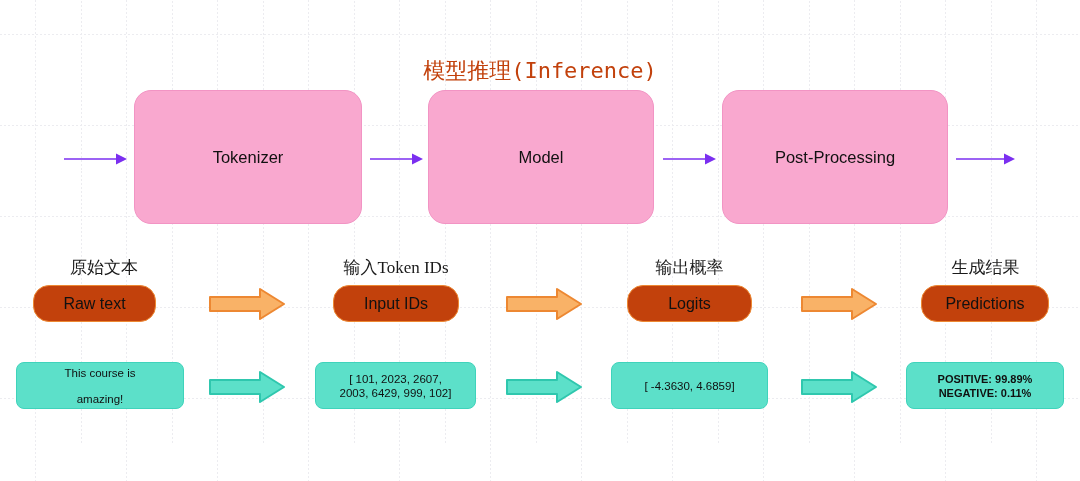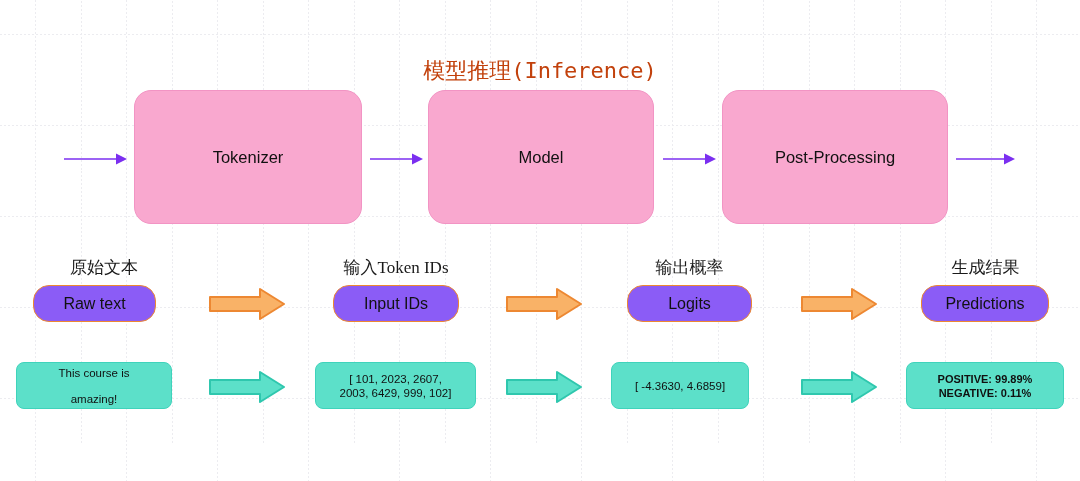--- a/index.html
+++ b/index.html
@@ -89,21 +89,21 @@
     color: #1a1a1a;
     white-space: nowrap;
     text-align: center;
   }
 
   
   .orange-box {
     position: absolute;
     top: 285px;
     height: 37px;
-    background: #8b5cf6;
+    background: #c2410c;
     border: 1.6px solid #ed8832;
     border-radius: 16px;
     display: flex;
     align-items: center;
     justify-content: center;
   }
   .orange-box .pill-label {
     font-size: 16px;
     color: #111111;
     white-space: nowrap;
@@ -282,29 +282,29 @@
     <svg width="78" height="34" viewBox="0 0 78 34">
       <path d="M2 10 H52 V2 L76 17 L52 32 V24 H2 Z" fill="#f9b267" stroke="#ed8832" stroke-width="2" stroke-linejoin="round"></path>
     </svg>
   </div>
   <div class="block-arrow orange-arrow" style="left:800px;">
     <svg width="78" height="34" viewBox="0 0 78 34">
       <path d="M2 10 H52 V2 L76 17 L52 32 V24 H2 Z" fill="#f9b267" stroke="#ed8832" stroke-width="2" stroke-linejoin="round"></path>
     </svg>
   </div>
 
-  <div class="teal-box" style="left:16px;width:156px;gap:12px;">
+  <div class="teal-box" style="left:16px;width:168px;gap:12px;">
     <span class="ex-line">This course is</span>
     <span class="ex-line">amazing!</span>
   </div>
   <div class="teal-box" style="left:315px;width:161px;">
     <span class="ex-line">[ 101, 2023, 2607,</span>
     <span class="ex-line">2003, 6429, 999, 102]</span>
   </div>
-  <div class="teal-box" style="left:611px;width:138px;">
+  <div class="teal-box" style="left:611px;width:157px;">
     <span class="ex-line">[ -4.3630, 4.6859]</span>
   </div>
   <div class="teal-box bold-lines" style="left:906px;width:158px;">
     <span class="ex-line">POSITIVE: 99.89%</span>
     <span class="ex-line">NEGATIVE:  0.11%</span>
   </div>
 
   <div class="block-arrow teal-arrow" style="left:208px;">
     <svg width="78" height="34" viewBox="0 0 78 34">
       <path d="M2 10 H52 V2 L76 17 L52 32 V24 H2 Z" fill="#5ce0c9" stroke="#2fc7ae" stroke-width="2" stroke-linejoin="round"></path>

